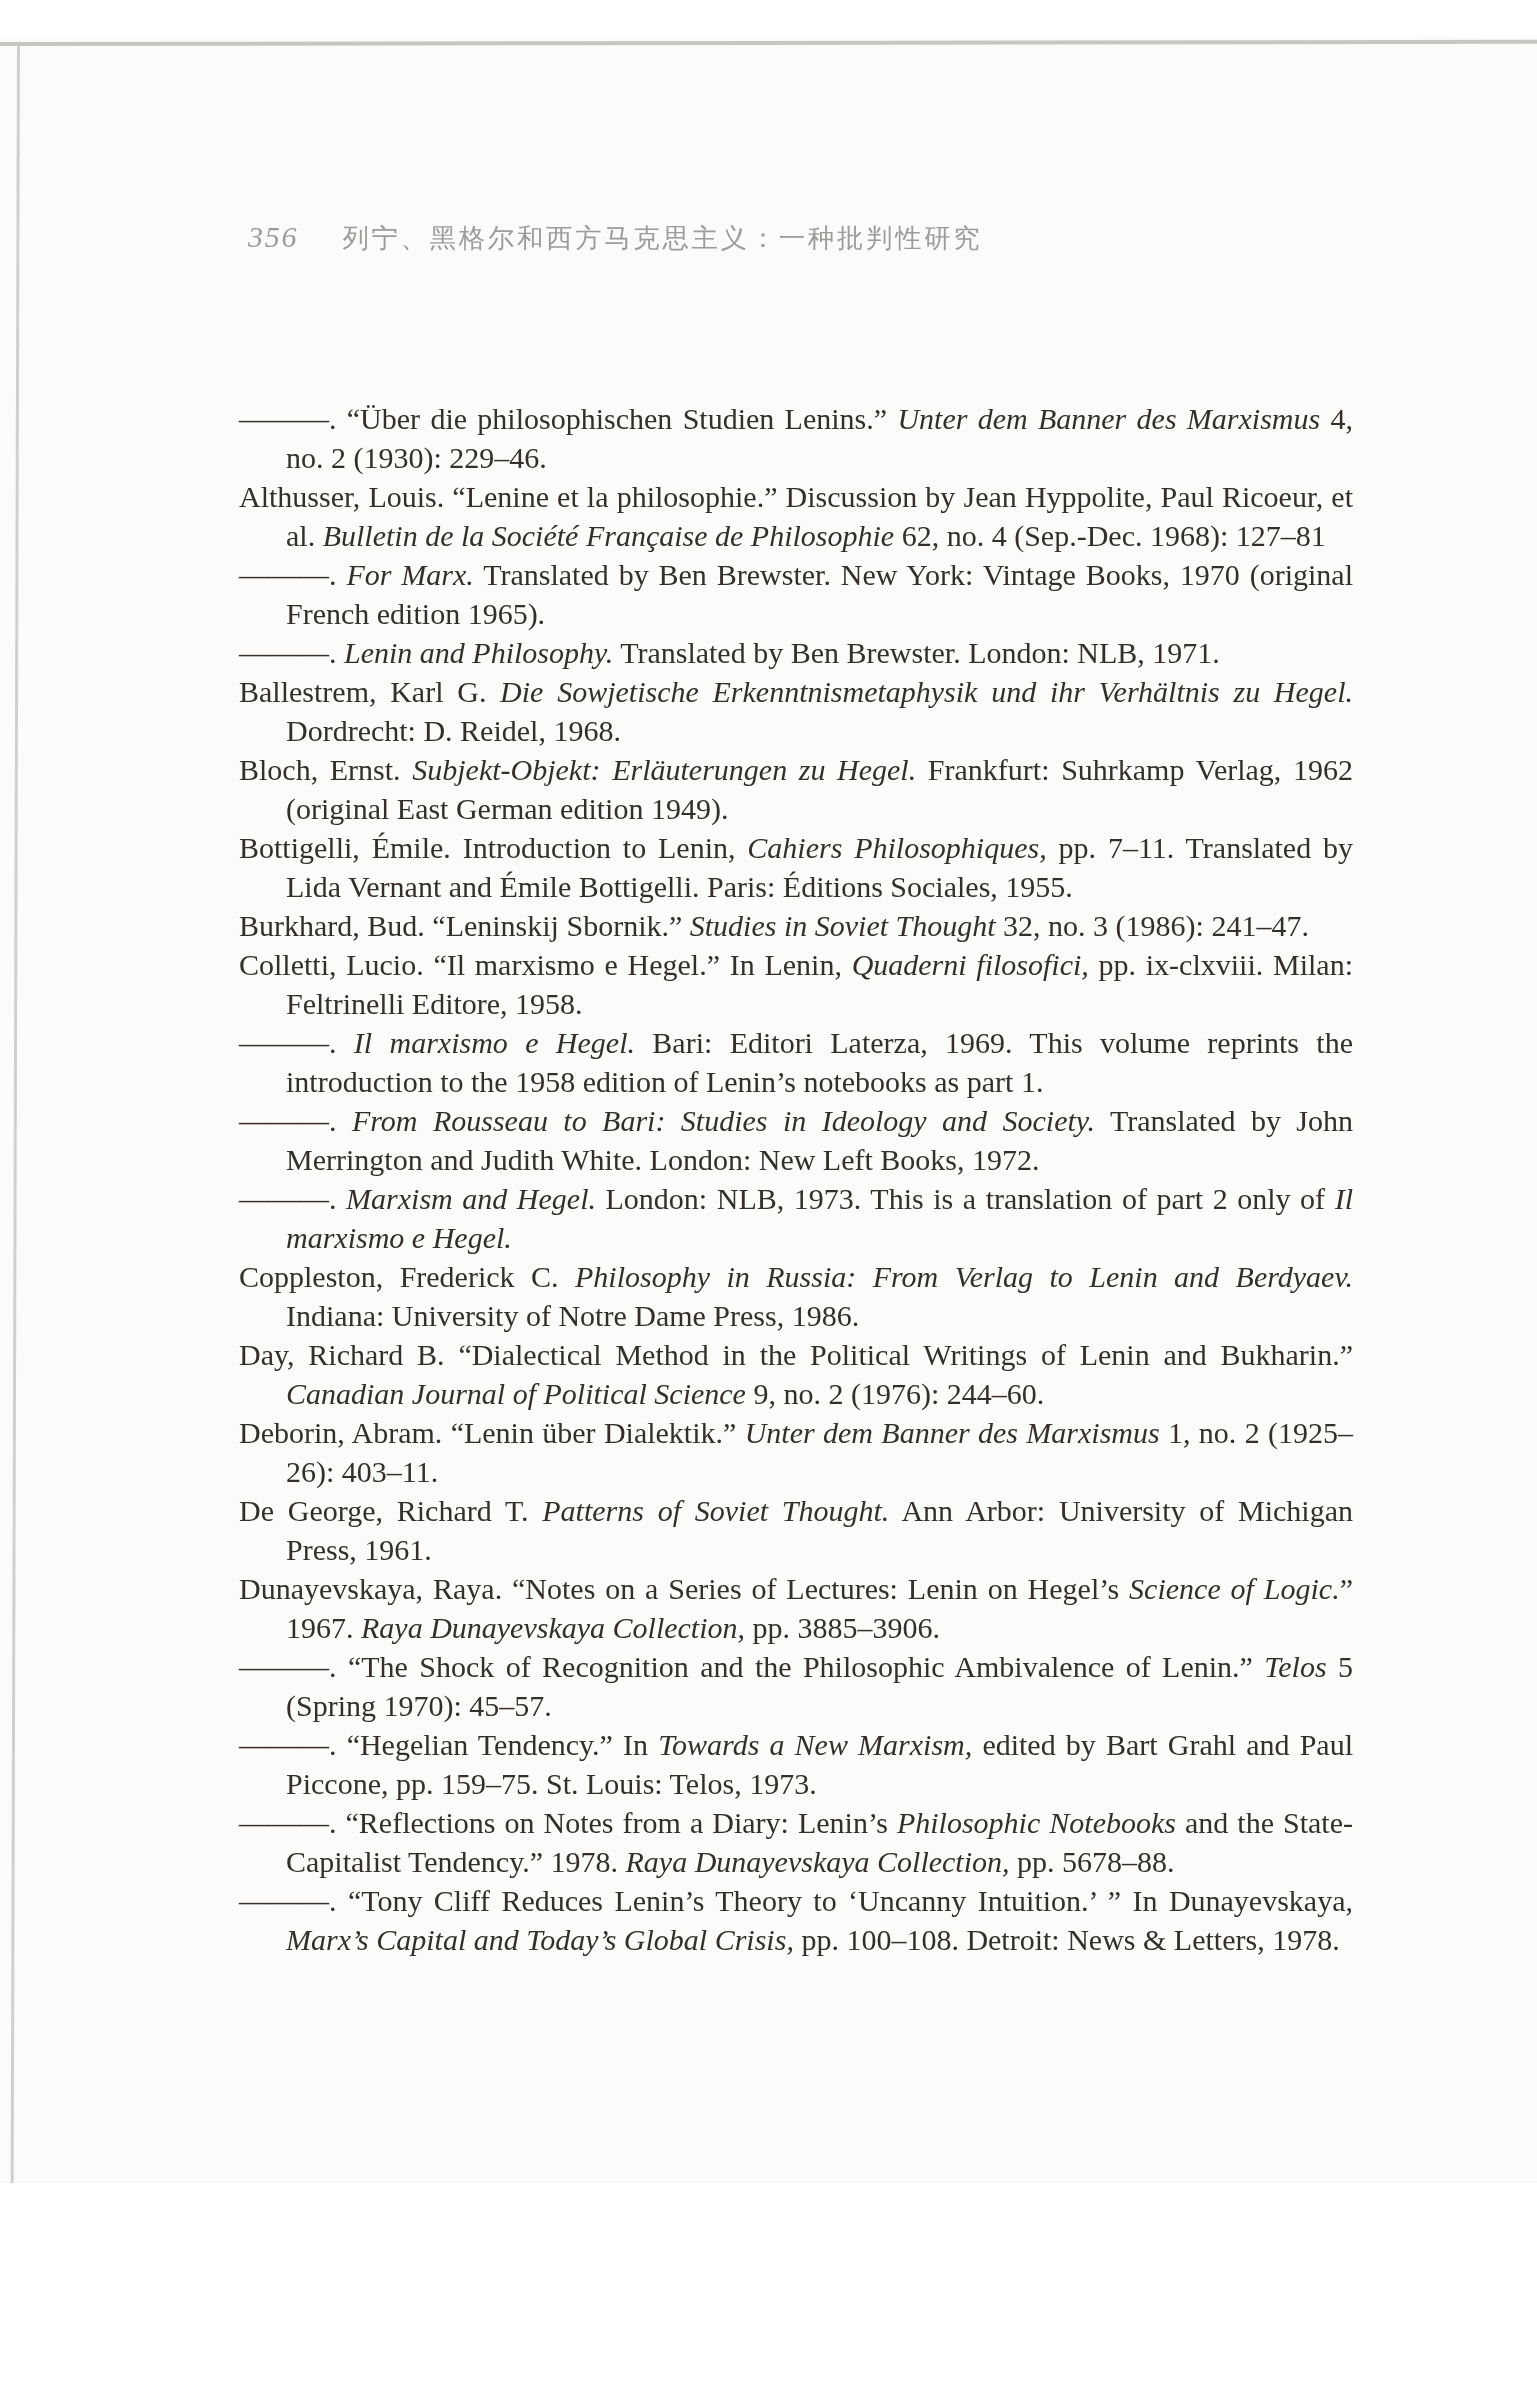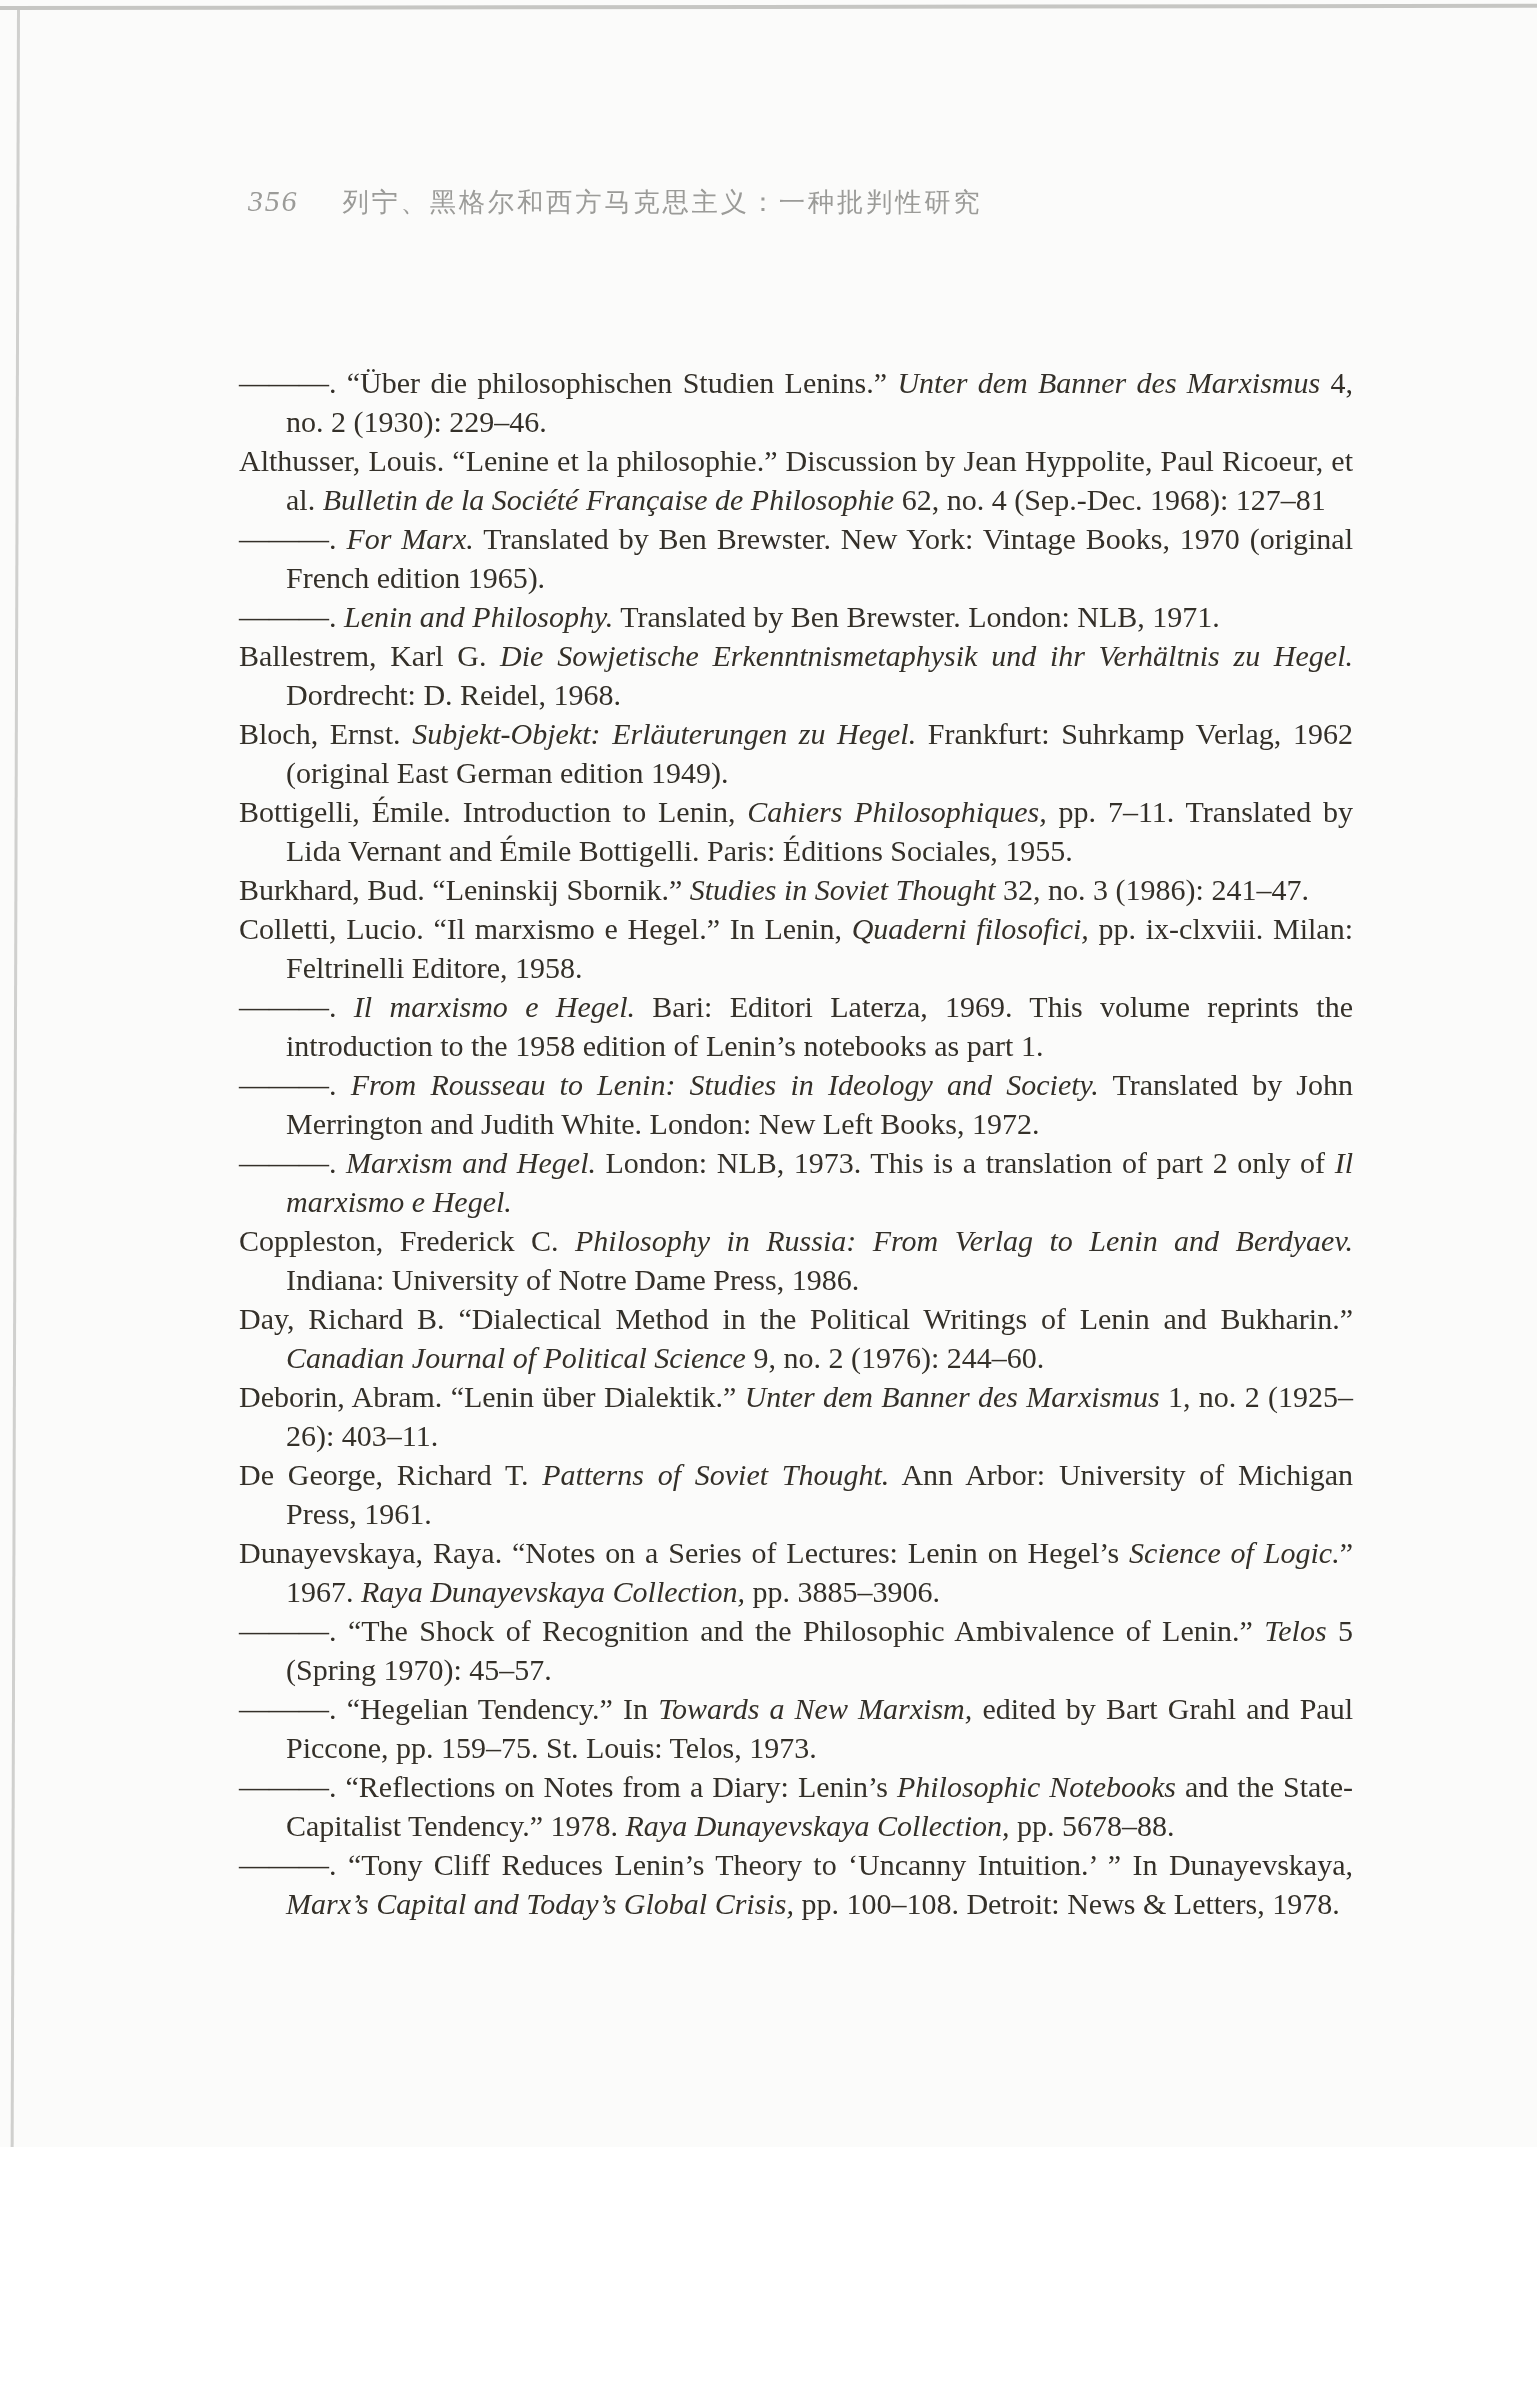--- a/index.html
+++ b/index.html
@@ -7,20 +7,21 @@
     padding: 0;
     background: #ffffff;
   }
   .canvas {
     position: relative;
     width: 1538px;
     height: 2147px;
     background: var(--page-bg, #fbfbfa);
     overflow: hidden;
     font-family: "Liberation Serif", "DejaVu Serif", serif;
+    margin-top: 36px;
   }
   
   .edge-top {
     position: absolute;
     left: 0;
     top: 5.5px;
     width: 1538px;
     height: 3.6px;
     background: var(--edge, #c6c6c3);
     transform: rotate(-0.08deg);
@@ -89,21 +90,21 @@
       <p class="bib-entry"><span>———. “Über die philosophischen Studien Lenins.” </span><span class="it">Unter dem Banner des Marxismus</span><span> 4, no. 2 (1930): 229–46.</span></p>
       <p class="bib-entry"><span>Althusser, Louis. “Lenine et la philosophie.” Discussion by Jean Hyppolite, Paul Ricoeur, et al. </span><span class="it">Bulletin de la Société Française de Philosophie</span><span> 62, no. 4 (Sep.-Dec. 1968): 127–81</span></p>
       <p class="bib-entry"><span>———. </span><span class="it">For Marx.</span><span> Translated by Ben Brewster. New York: Vintage Books, 1970 (original French edition 1965).</span></p>
       <p class="bib-entry"><span>———. </span><span class="it">Lenin and Philosophy.</span><span> Translated by Ben Brewster. London: NLB, 1971.</span></p>
       <p class="bib-entry"><span>Ballestrem, Karl G. </span><span class="it">Die Sowjetische Erkenntnismetaphysik und ihr Verhältnis zu Hegel.</span><span> Dordrecht: D. Reidel, 1968.</span></p>
       <p class="bib-entry"><span>Bloch, Ernst. </span><span class="it">Subjekt-Objekt: Erläuterungen zu Hegel.</span><span> Frankfurt: Suhrkamp Verlag, 1962 (original East German edition 1949).</span></p>
       <p class="bib-entry"><span>Bottigelli, Émile. Introduction to Lenin, </span><span class="it">Cahiers Philosophiques,</span><span> pp. 7–11. Translated by Lida Vernant and Émile Bottigelli. Paris: Éditions Sociales, 1955.</span></p>
       <p class="bib-entry"><span>Burkhard, Bud. “Leninskij Sbornik.” </span><span class="it">Studies in Soviet Thought</span><span> 32, no. 3 (1986): 241–47.</span></p>
       <p class="bib-entry"><span>Colletti, Lucio. “Il marxismo e Hegel.” In Lenin, </span><span class="it">Quaderni filosofici,</span><span> pp. ix-clxviii. Milan: Feltrinelli Editore, 1958.</span></p>
       <p class="bib-entry"><span>———. </span><span class="it">Il marxismo e Hegel.</span><span> Bari: Editori Laterza, 1969. This volume reprints the introduction to the 1958 edition of Lenin’s notebooks as part 1.</span></p>
-      <p class="bib-entry"><span>———. </span><span class="it">From Rousseau to Lenin: Studies in Ideology and Society.</span><span> Translated by John Merrington and Judith White. London: New Left Books, 1972.</span></p>
+      <p class="bib-entry"><span>———. </span><span class="it">From Rousseau to Bari: Studies in Ideology and Society.</span><span> Translated by John Merrington and Judith White. London: New Left Books, 1972.</span></p>
       <p class="bib-entry"><span>———. </span><span class="it">Marxism and Hegel.</span><span> London: NLB, 1973. This is a translation of part 2 only of </span><span class="it">Il marxismo e Hegel.</span></p>
       <p class="bib-entry"><span>Coppleston, Frederick C. </span><span class="it">Philosophy in Russia: From Verlag to Lenin and Berdyaev.</span><span> Indiana: University of Notre Dame Press, 1986.</span></p>
       <p class="bib-entry"><span>Day, Richard B. “Dialectical Method in the Political Writings of Lenin and Bukharin.” </span><span class="it">Canadian Journal of Political Science</span><span> 9, no. 2 (1976): 244–60.</span></p>
       <p class="bib-entry"><span>Deborin, Abram. “Lenin über Dialektik.” </span><span class="it">Unter dem Banner des Marxismus</span><span> 1, no. 2 (1925–26): 403–11.</span></p>
       <p class="bib-entry"><span>De George, Richard T. </span><span class="it">Patterns of Soviet Thought.</span><span> Ann Arbor: University of Michigan Press, 1961.</span></p>
       <p class="bib-entry"><span>Dunayevskaya, Raya. “Notes on a Series of Lectures: Lenin on Hegel’s </span><span class="it">Science of Logic.</span><span>” 1967. </span><span class="it">Raya Dunayevskaya Collection,</span><span> pp. 3885–3906.</span></p>
       <p class="bib-entry"><span>———. “The Shock of Recognition and the Philosophic Ambivalence of Lenin.” </span><span class="it">Telos</span><span> 5 (Spring 1970): 45–57.</span></p>
       <p class="bib-entry"><span>———. “Hegelian Tendency.” In </span><span class="it">Towards a New Marxism,</span><span> edited by Bart Grahl and Paul Piccone, pp. 159–75. St. Louis: Telos, 1973.</span></p>
       <p class="bib-entry"><span>———. “Reflections on Notes from a Diary: Lenin’s </span><span class="it">Philosophic Notebooks</span><span> and the State-Capitalist Tendency.” 1978. </span><span class="it">Raya Dunayevskaya Collection,</span><span> pp. 5678–88.</span></p>
       <p class="bib-entry"><span>———. “Tony Cliff Reduces Lenin’s Theory to ‘Uncanny Intuition.’ ” In Dunayevskaya, </span><span class="it">Marx’s Capital and Today’s Global Crisis,</span><span> pp. 100–108. Detroit: News &amp; Letters, 1978.</span></p>

